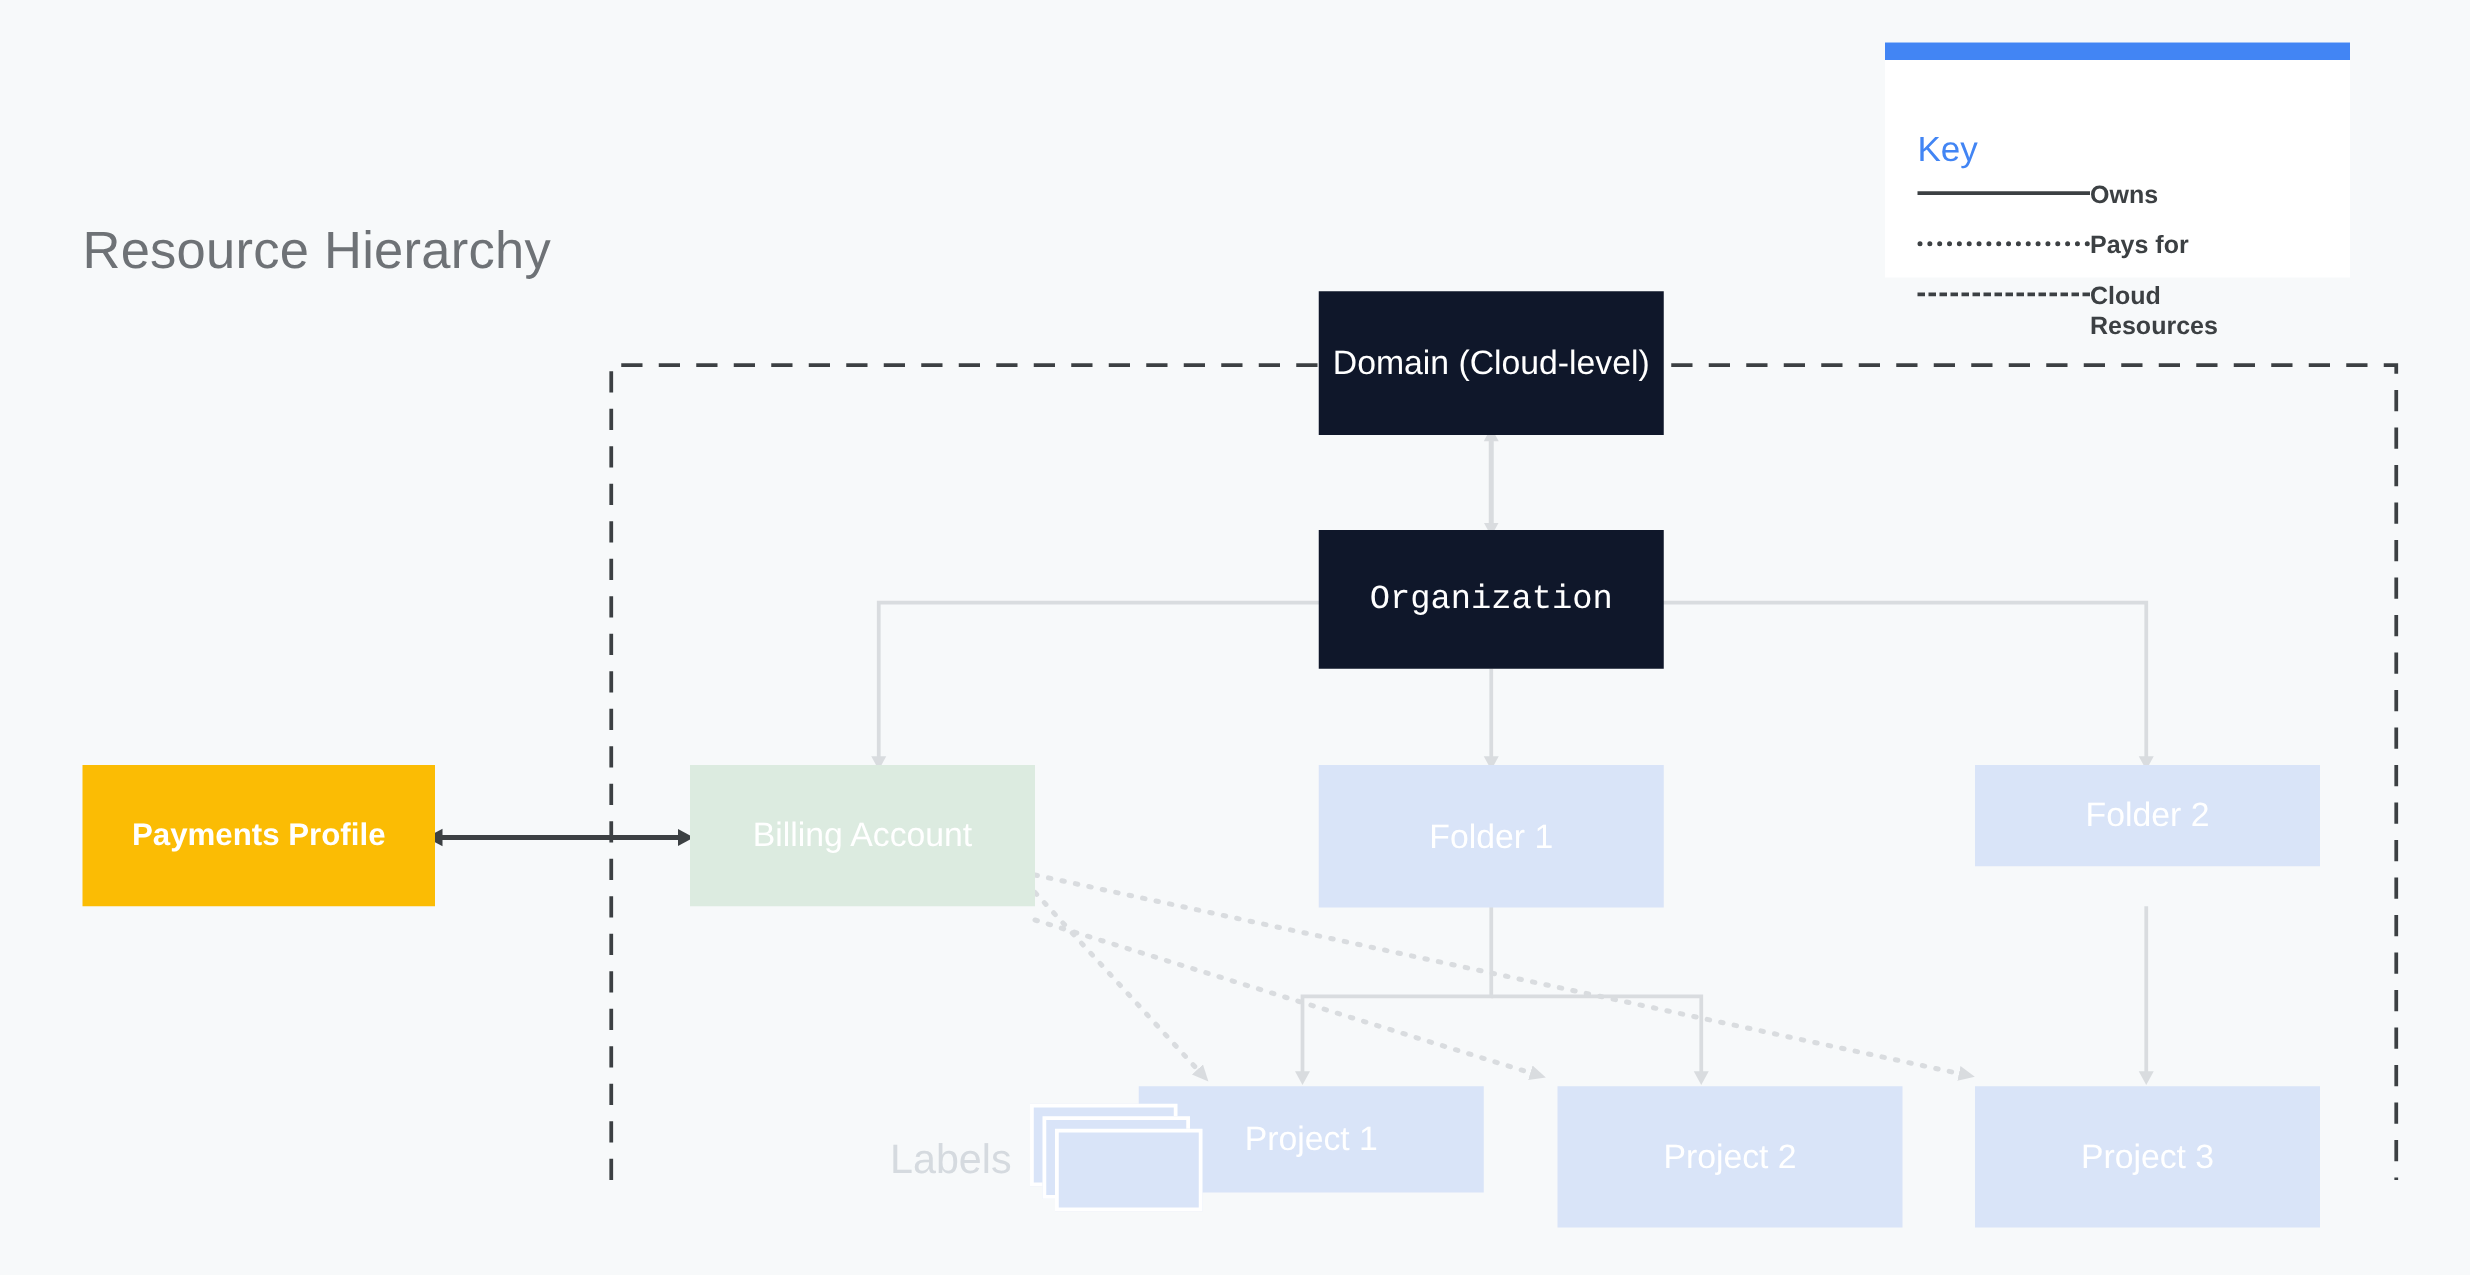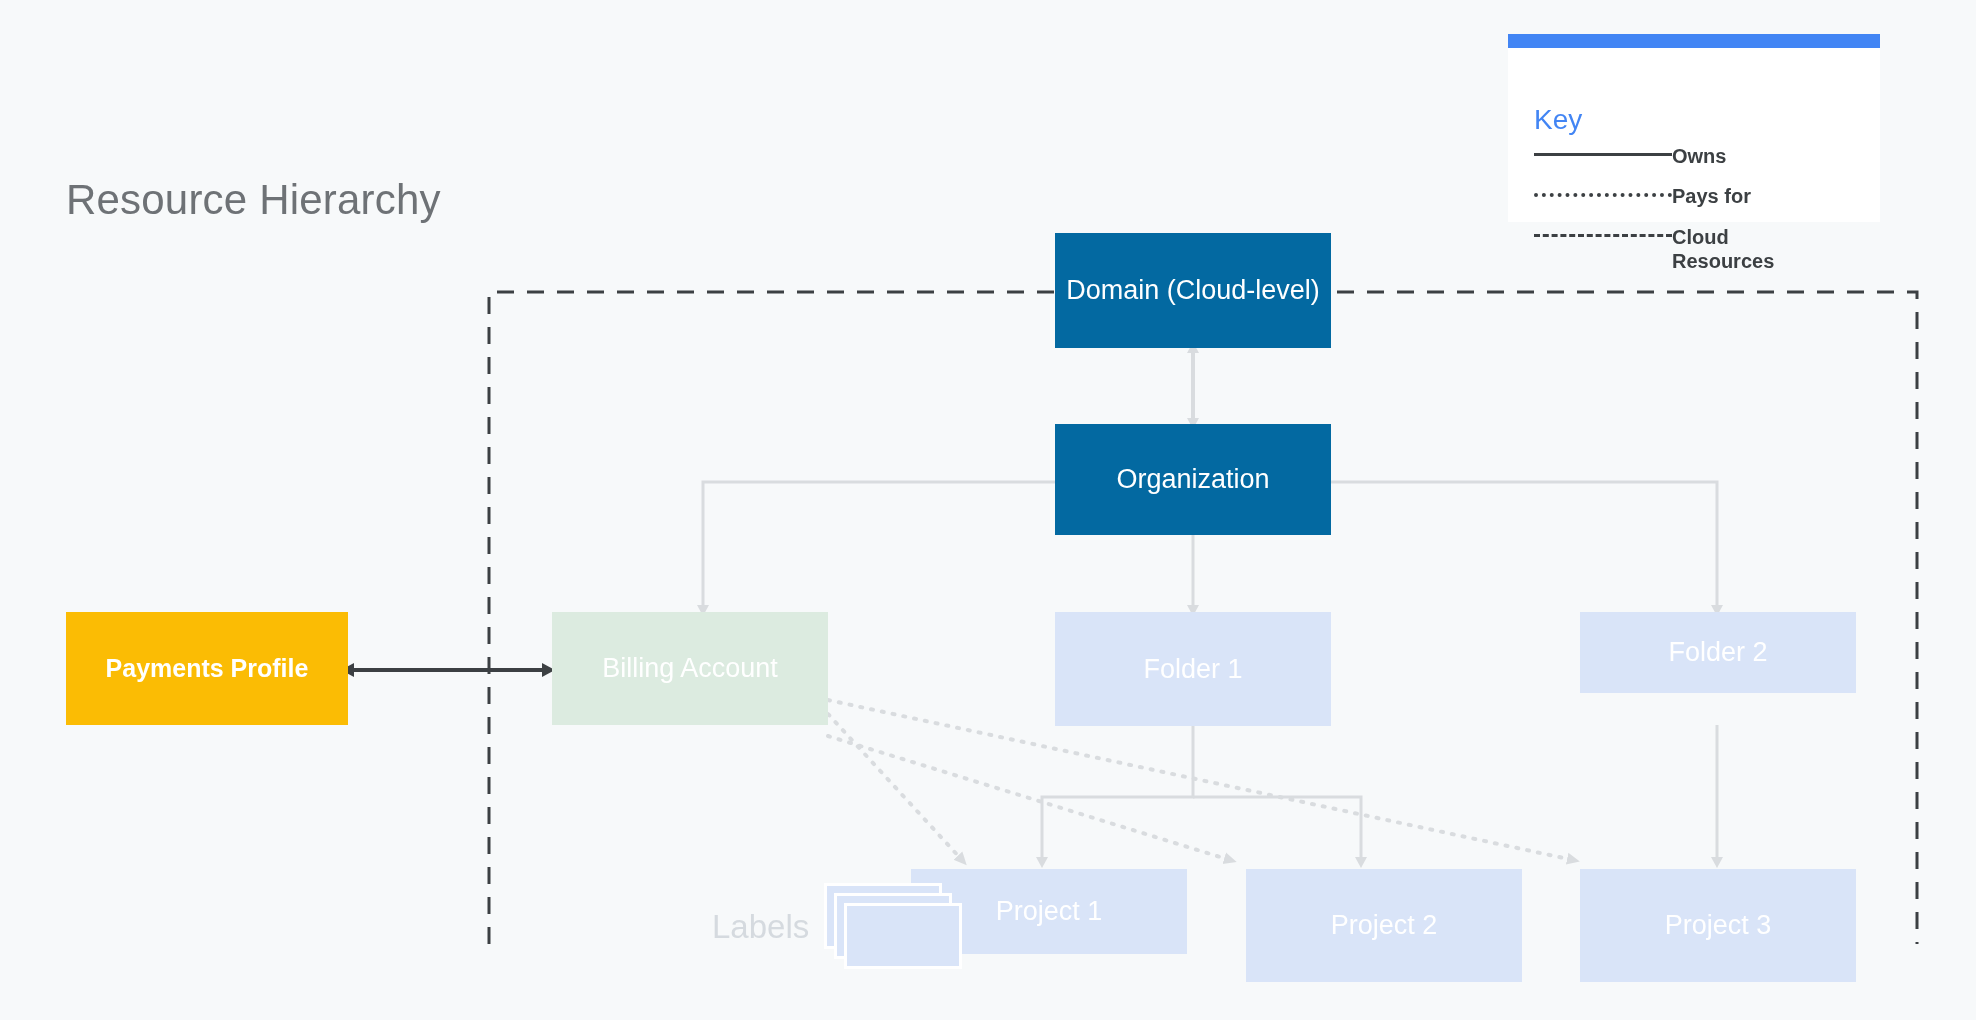--- a/index.html
+++ b/index.html
@@ -28,21 +28,21 @@
     position:absolute;
     display:flex;
     align-items:center;
     justify-content:center;
     color:#ffffff;
     font-size:27px;
     font-weight:400;
     white-space:nowrap;
     box-sizing:border-box;
   }
-  .node.pink{background:#0369a1;}
+  .node.pink{background:#0f172a;}
   .node.blue{background:#d9e4f8;}
   .node.green{background:#dcebe0;}
   .node.amber{background:#fbbc04;font-weight:700;font-size:25px;}
 
   .labels-text{
     position:absolute;
     left:712px; top:908px;
     font-size:33px;
     color:#d5dadf;
     white-space:nowrap;
@@ -139,21 +139,21 @@
 
     <line x1="348" y1="670" x2="548" y2="670" stroke="#3c4043" stroke-width="4" marker-start="url(#ahDarkBack)" marker-end="url(#ahDark)"></line>
   </svg>
 
   <div class="page-title">Resource Hierarchy</div>
 
   <div class="node pink" style="left:1055px;top:233px;width:276px;height:115px;">
     <span>Domain (Cloud-level)</span>
   </div>
 
-  <div class="node pink" style="left:1055px;top:424px;width:276px;height:111px;">
+  <div class="node pink" style="left:1055px;top:424px;width:276px;height:111px;font-family:Liberation Mono, monospace;">
     <span>Organization</span>
   </div>
 
   <div class="node amber" style="left:66px;top:612px;width:282px;height:113px;">
     <span>Payments Profile</span>
   </div>
 
   <div class="node green" style="left:552px;top:612px;width:276px;height:113px;">
     <span>Billing Account</span>
   </div>

